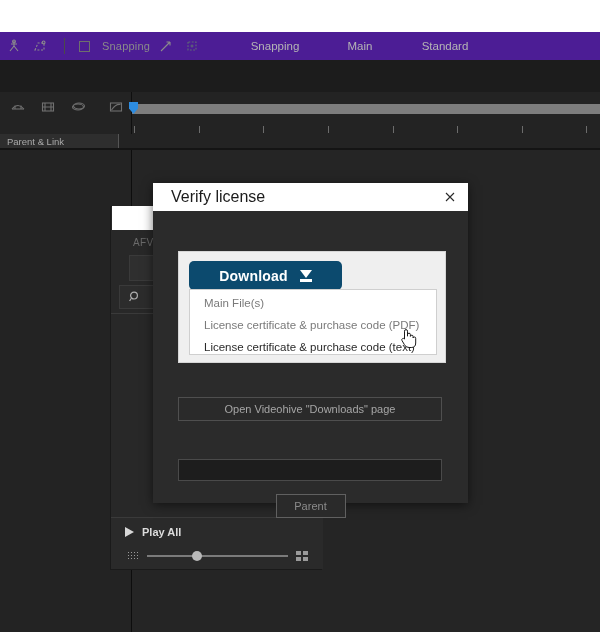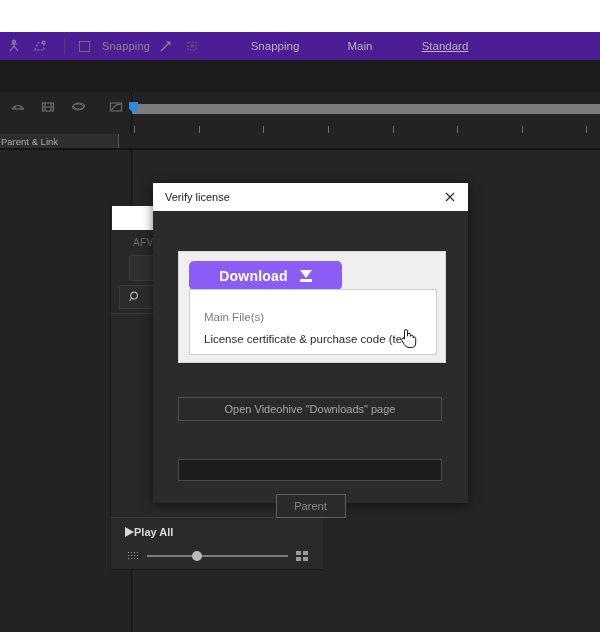--- a/index.html
+++ b/index.html
@@ -39,21 +39,21 @@
   .ws-tabs {
     position: absolute; left: 230px; top: 32px; height: 28px;
     display: flex; align-items: center; gap: 0;
   }
   .ws-tab {
     font-size: 11.5px; color: #b5b5b5; padding: 0 10px; height: 28px;
     display: flex; align-items: center; white-space: nowrap;
   }
   .ws-tab:nth-child(1) { width: 90px; justify-content: center; }
   .ws-tab:nth-child(2) { width: 80px; justify-content: center; }
-  .ws-tab:nth-child(3) { width: 90px; justify-content: center; text-decoration: underline; }
+  .ws-tab:nth-child(3) { width: 90px; justify-content: center; }
   .ws-tab:nth-child(4) { width: 110px; justify-content: center; }
 
   .ae-body {
     position: absolute; left: 0; top: 60px; width: 600px; height: 572px;
     background: #232323;
   }
   .ae-gap {
     position: absolute; left: 0; top: 60px; width: 600px; height: 32px;
     background: #1c1c1c;
   }
@@ -65,21 +65,21 @@
   }
   .tl-icons {
     position: absolute; left: 10px; top: 8px;
     display: flex; gap: 14px; align-items: center; color: #6f6f6f;
   }
   .tl-icons svg { display: block; }
   .tl-parent {
     position: absolute; left: 0; top: 134px; width: 118px; height: 14px;
     background: #2e2e2e;
     font-size: 9.5px; color: #a9a9a9;
-    display: flex; align-items: center; padding-left: 1px;
+    display: flex; align-items: center; padding-left: 7px;
   }
   .tl-parent-tail {
     position: absolute; left: 118px; top: 134px; width: 14px; height: 14px;
     background: #232323;
     border-left: 1px solid #555;
   }
   .tl-ruler {
     position: absolute; left: 132px; top: 104px; width: 468px; height: 10px;
     background: #7d7d7d;
   }
@@ -142,21 +142,21 @@
   .ext-search svg { color: #b0b0b0; display: block; }
   .ext-sep {
     position: absolute; left: 0; top: 106px; width: 212px; height: 1px; background: #3a3a3a;
   }
   .ext-footer {
     position: absolute; left: 0; bottom: 0; width: 212px; height: 52px;
     background: #2a2a2a; border-top: 1px solid #3a3a3a;
   }
   .ext-playall {
     position: absolute; left: 14px; top: 8px;
-    display: flex; align-items: center; 
+    display: flex; align-items: center; gap: 8px;
     font-size: 11px; color: #dcdcdc; font-weight: bold;
   }
   .play-tri {
     width: 0; height: 0;
     border-left: 9px solid #d8d8d8;
     border-top: 5.5px solid transparent;
     border-bottom: 5.5px solid transparent;
   }
   .ext-sliderrow {
     position: absolute; left: 16px; top: 30px; width: 182px; height: 16px;
@@ -187,50 +187,50 @@
   .dialog {
     position: absolute; left: 153px; top: 183px; width: 315px; height: 320px;
     background: #2b2b2b;
     box-shadow: 0 2px 10px rgba(0,0,0,.55);
   }
   .dlg-title {
     height: 28px; background: #ffffff;
     display: flex; align-items: center; justify-content: space-between;
     padding: 0 10px 0 12px;
   }
-  .dlg-title-text { font-size: 11px; color: #1b1b1b; }
+  .dlg-title-text { font-size: 16px; color: #1b1b1b; margin-left: 6px; }
   .dlg-close {
     width: 16px; height: 16px; display: flex; align-items: center; justify-content: center;
     color: #2a2a2a;
   }
   .dlg-body { position: relative; height: 292px; }
 
   .dl-area {
     position: absolute; left: 25px; top: 40px; width: 268px; height: 112px;
     background: #efefef; border: 1px solid #d6d6d6;
   }
   .dl-btn {
     position: absolute; left: 10px; top: 9px; width: 153px; height: 29px;
-    background: #8b5cf6; border-radius: 5px;
+    background: #0c4a6e; border-radius: 5px;
     display: flex; align-items: center; justify-content: center; gap: 12px;
     color: #ffffff; font-weight: bold; font-size: 14px;
     letter-spacing: .2px;
   }
   .dl-arrow { display: flex; flex-direction: column; align-items: center; }
   .dl-arrow .tri {
     width: 0; height: 0;
     border-left: 6px solid transparent; border-right: 6px solid transparent;
     border-top: 8px solid #ffffff;
   }
   .dl-arrow .bar { width: 12px; height: 2.5px; background: #ffffff; margin-top: 1.5px; }
 
   .dl-menu {
     position: absolute; left: 10px; top: 37px; width: 248px; height: 66px;
     background: #ffffff; border: 1px solid #cfcfcf;
-    padding-top: 16px;
+    padding-top: 2px;
   }
   .dl-item {
     height: 22px; display: flex; align-items: center;
     padding-left: 14px; font-size: 11.5px; color: #7a7a7a;
   }
   .dl-item.active { color: #2a2a2a; }
 
   .open-btn {
     position: absolute; left: 25px; top: 186px; width: 264px; height: 24px;
     background: #2a2a2a; border: 1px solid #4f4f4f;
@@ -410,20 +410,21 @@
       <div class="dl-area">
         <div class="dl-btn">
           <span>Download</span>
           <span class="dl-arrow">
             <span class="tri"></span>
               <span class="bar"></span>
           </span>
         </div>
         <div class="dl-menu">
           <div class="dl-item">Main File(s)</div>
+          <div class="dl-item">License certificate &amp; purchase code (PDF)</div>
           <div class="dl-item active">License certificate &amp; purchase code (text)</div>
         </div>
       </div>
 
       <div class="open-btn">Open Videohive "Downloads" page</div>
       <div class="code-input" title=""></div>
 
       <div class="dlg-actions">
         <div class="dlg-btn secondary">Parent</div>
       </div>

